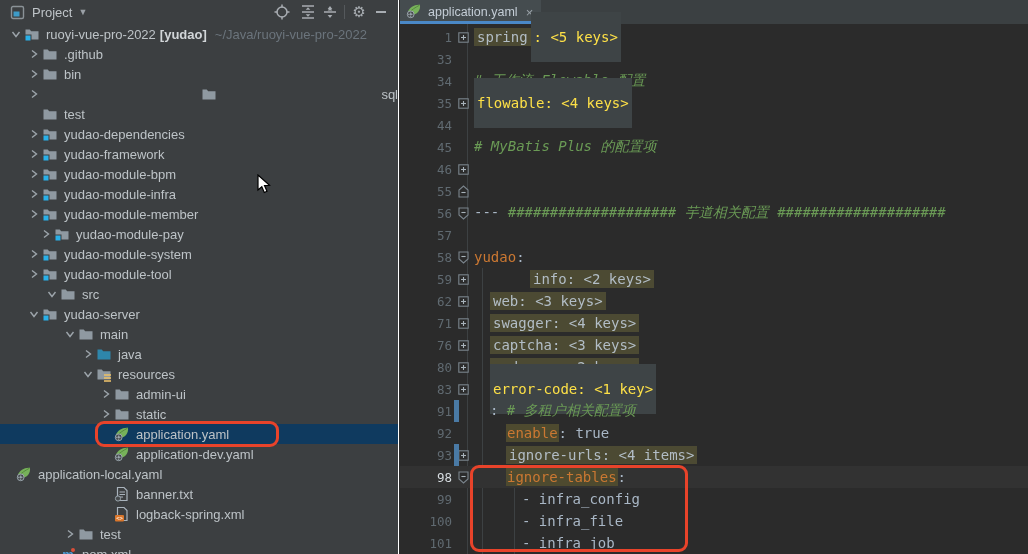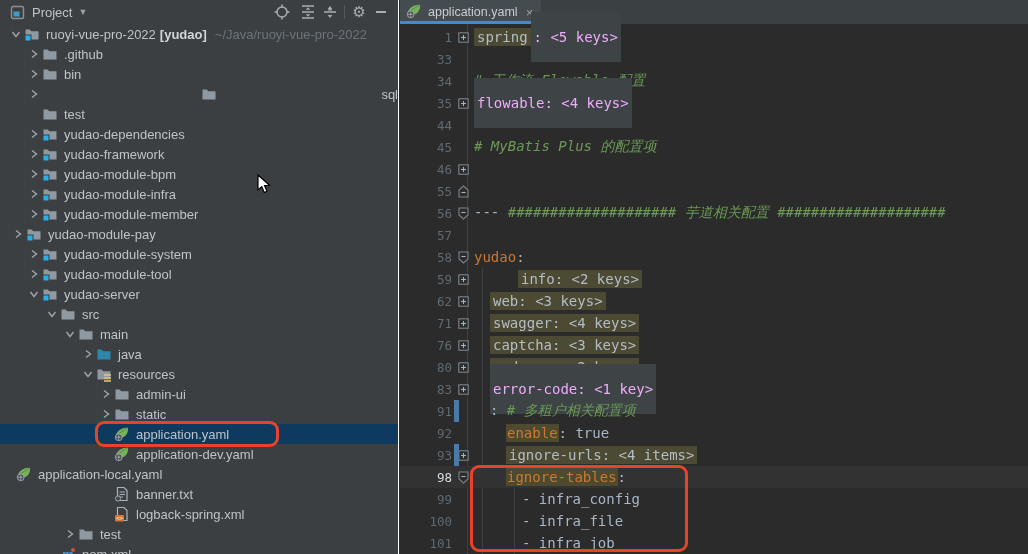--- a/index.html
+++ b/index.html
@@ -48,21 +48,21 @@
         font-family:"DejaVu Sans Mono", monospace; }
   .ln.cur { color:#d6dce0; }
   .change-strip { position:absolute; left:54px; top:0; width:5px; height:22px; background:#4a7aa5; }
   .foldcell { width:22px; flex:0 0 22px; display:flex; align-items:center; justify-content:center; }
   .codetext { white-space:pre; color:#a9b7c6; }
   .tk-key { color:#cb7832; }
   .tk-key-hl { color:#cb7832; background:#4e4a2f; padding:1px 1px; }
   .tk-text { color:#a9b7c6; }
   .tk-value { color:#a9b7c6; }
   .tk-comment { color:#6a9a55; font-style:italic; }
-  .tk-fold-gray { color:#f0abfc; background:#3e4446; padding:17px 3px; }
+  .tk-fold-gray { color:#fde047; background:#3e4446; padding:17px 3px; }
   .tk-fold-olive { color:#b2bdc6; background:#4c4a33; padding:1px 3px; }
 
   .annotation-box { position:absolute; border:3px solid #e8432a; border-radius:9px;
                     pointer-events:none; z-index:40; }
   #mouse-cursor { position:absolute; z-index:50; pointer-events:none; }
 </style>
 </head>
 <body>
 
 <div id="app">
@@ -239,21 +239,21 @@
             </svg>
           </span>
           <span class="tw-icon">
             <svg width="16" height="16" viewBox="0 0 16 16">
               <path d="M1.5 3.5 h4.2 l1.5 1.8 h7.3 v8.2 h-13 z" fill="#8f99a1"></path>
               <rect x="1" y="9" width="6" height="6" fill="#29b0e8" stroke="#3c3f41" stroke-width="1"></rect>
             </svg>
           </span>
           <span class="tw-label">yudao-module-member</span>
         </div>
-        <div class="tree-row" style="padding-left: 10px; align-items: center;">
+        <div class="tree-row" style="padding-left: 38px; align-items: center;">
           <span class="tw-chevron">
             <svg width="10" height="10" viewBox="0 0 10 10">
               <polyline points="3,1.5 7.5,5 3,8.5" fill="none" stroke="#9da5ab" stroke-width="1.4"></polyline>
             </svg>
           </span>
           <span class="tw-icon">
             <svg width="16" height="16" viewBox="0 0 16 16">
               <path d="M1.5 3.5 h4.2 l1.5 1.8 h7.3 v8.2 h-13 z" fill="#8f99a1"></path>
               <rect x="1" y="9" width="6" height="6" fill="#29b0e8" stroke="#3c3f41" stroke-width="1"></rect>
             </svg>
@@ -281,46 +281,46 @@
             </svg>
           </span>
           <span class="tw-icon">
             <svg width="16" height="16" viewBox="0 0 16 16">
               <path d="M1.5 3.5 h4.2 l1.5 1.8 h7.3 v8.2 h-13 z" fill="#8f99a1"></path>
               <rect x="1" y="9" width="6" height="6" fill="#29b0e8" stroke="#3c3f41" stroke-width="1"></rect>
             </svg>
           </span>
           <span class="tw-label">yudao-module-tool</span>
         </div>
-        <div class="tree-row" style="padding-left: 26px;">
+        <div class="tree-row" style="padding-left: 44px;">
           <span class="tw-chevron">
             <svg width="10" height="10" viewBox="0 0 10 10">
               <polyline points="1.5,3 5,7.5 8.5,3" fill="none" stroke="#9da5ab" stroke-width="1.4"></polyline>
             </svg>
           </span>
           <span class="tw-icon">
             <svg width="16" height="16" viewBox="0 0 16 16">
               <path d="M1.5 3.5 h4.2 l1.5 1.8 h7.3 v8.2 h-13 z" fill="#8f99a1"></path>
+            </svg>
+          </span>
+          <span class="tw-label">src</span>
+        </div>
+        <div class="tree-row" style="padding-left: 26px;">
+          <span class="tw-chevron">
+            <svg width="10" height="10" viewBox="0 0 10 10">
+              <polyline points="1.5,3 5,7.5 8.5,3" fill="none" stroke="#9da5ab" stroke-width="1.4"></polyline>
+            </svg>
+          </span>
+          <span class="tw-icon">
+            <svg width="16" height="16" viewBox="0 0 16 16">
+              <path d="M1.5 3.5 h4.2 l1.5 1.8 h7.3 v8.2 h-13 z" fill="#8f99a1"></path>
               <rect x="1" y="9" width="6" height="6" fill="#29b0e8" stroke="#3c3f41" stroke-width="1"></rect>
             </svg>
           </span>
           <span class="tw-label">yudao-server</span>
-        </div>
-        <div class="tree-row" style="padding-left: 44px;">
-          <span class="tw-chevron">
-            <svg width="10" height="10" viewBox="0 0 10 10">
-              <polyline points="1.5,3 5,7.5 8.5,3" fill="none" stroke="#9da5ab" stroke-width="1.4"></polyline>
-            </svg>
-          </span>
-          <span class="tw-icon">
-            <svg width="16" height="16" viewBox="0 0 16 16">
-              <path d="M1.5 3.5 h4.2 l1.5 1.8 h7.3 v8.2 h-13 z" fill="#8f99a1"></path>
-            </svg>
-          </span>
-          <span class="tw-label">src</span>
         </div>
         <div class="tree-row" style="padding-left: 62px;">
           <span class="tw-chevron">
             <svg width="10" height="10" viewBox="0 0 10 10">
               <polyline points="1.5,3 5,7.5 8.5,3" fill="none" stroke="#9da5ab" stroke-width="1.4"></polyline>
             </svg>
           </span>
           <span class="tw-icon">
             <svg width="16" height="16" viewBox="0 0 16 16">
               <path d="M1.5 3.5 h4.2 l1.5 1.8 h7.3 v8.2 h-13 z" fill="#8f99a1"></path>
@@ -604,21 +604,21 @@
         </div>
         <div class="code-line">
           <span class="ln">59</span>
           <span class="foldcell">
             <svg width="11" height="11" viewBox="0 0 11 11">
               <rect x="0.8" y="0.8" width="9.4" height="9.4" fill="#2b2b2b" stroke="#7a848c" stroke-width="1.1"></rect>
               <line x1="3" y1="5.5" x2="8" y2="5.5" stroke="#a8b2ba" stroke-width="1.1"></line>
               <line x1="5.5" y1="3" x2="5.5" y2="8" stroke="#a8b2ba" stroke-width="1.1"></line>
             </svg>
           </span>
-          <span class="codetext" style="margin-left: 4px; padding-left: 40px;"><span class="tk-fold-olive">info: &lt;2 keys&gt;</span></span>
+          <span class="codetext" style="margin-left: 16px; padding-left: 40px;"><span class="tk-fold-olive">info: &lt;2 keys&gt;</span></span>
         </div>
         <div class="code-line">
           <span class="ln">62</span>
           <span class="foldcell">
             <svg width="11" height="11" viewBox="0 0 11 11">
               <rect x="0.8" y="0.8" width="9.4" height="9.4" fill="#2b2b2b" stroke="#7a848c" stroke-width="1.1"></rect>
               <line x1="3" y1="5.5" x2="8" y2="5.5" stroke="#a8b2ba" stroke-width="1.1"></line>
               <line x1="5.5" y1="3" x2="5.5" y2="8" stroke="#a8b2ba" stroke-width="1.1"></line>
             </svg>
           </span>

